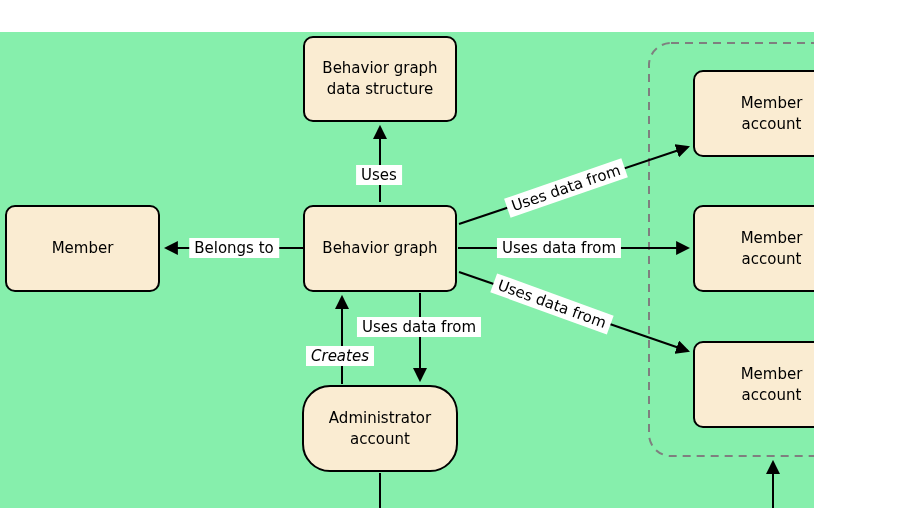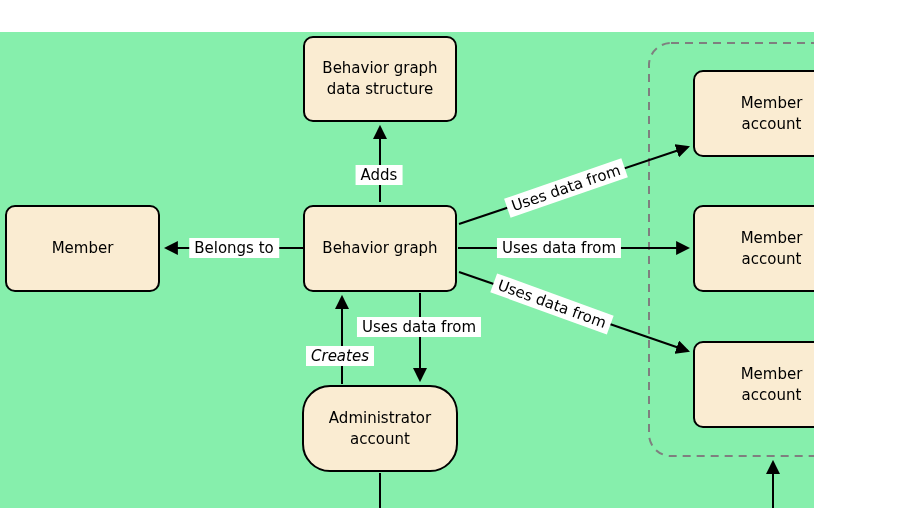--- a/index.html
+++ b/index.html
@@ -111,21 +111,21 @@
   <div class="node" style="left:693px; top:309px; width:157px; height:87px;">
     <span class="node-label">Member
 account</span>
   </div>
 
   <div class="node" style="left:302px; top:353px; width:156px; height:87px;border-radius:28px;">
     <span class="node-label">Administrator
 account</span>
   </div>
 
-  <div class="edge-label" style="left:379px; top:143px;">Adds</div>
+  <div class="edge-label" style="left:379px; top:143px;">Uses</div>
 
   <div class="edge-label" style="left:234px; top:216px;">Belongs to</div>
 
   <div class="edge-label rot-up" style="left:566px; top:156px;">Uses data from</div>
 
   <div class="edge-label" style="left:559px; top:216px;">Uses data from</div>
 
   <div class="edge-label rot-down" style="left:552px; top:272px;">Uses data from</div>
 
   <div class="edge-label" style="left:340px; top:324px;font-style:italic;">Creates</div>

